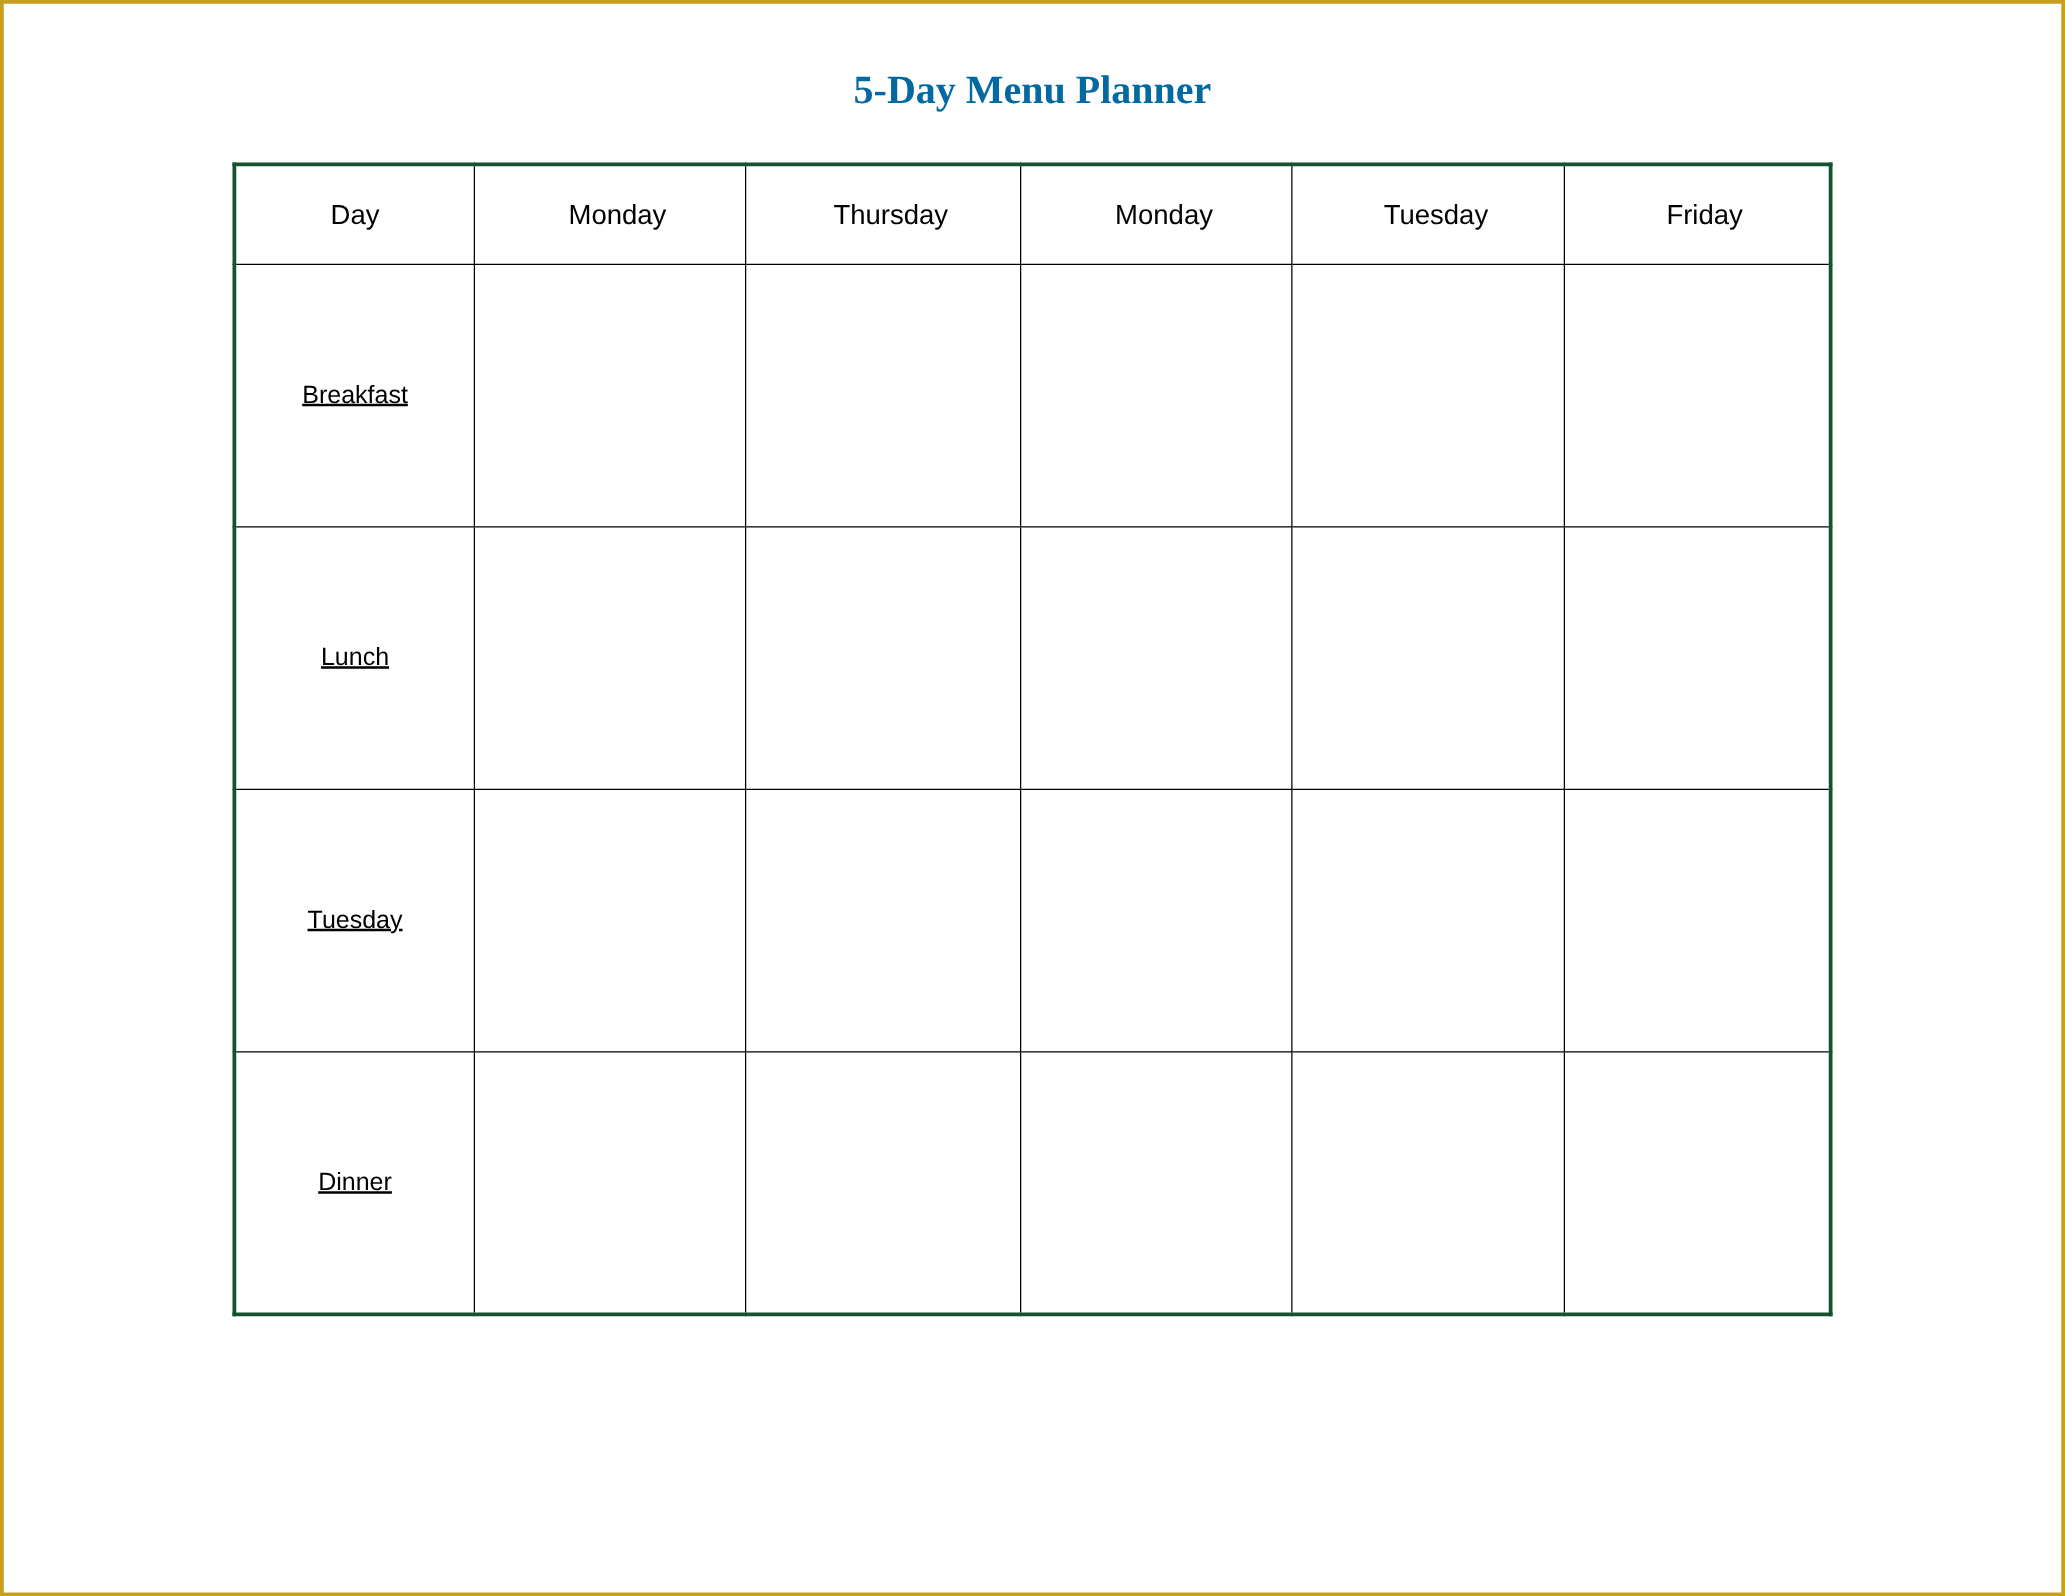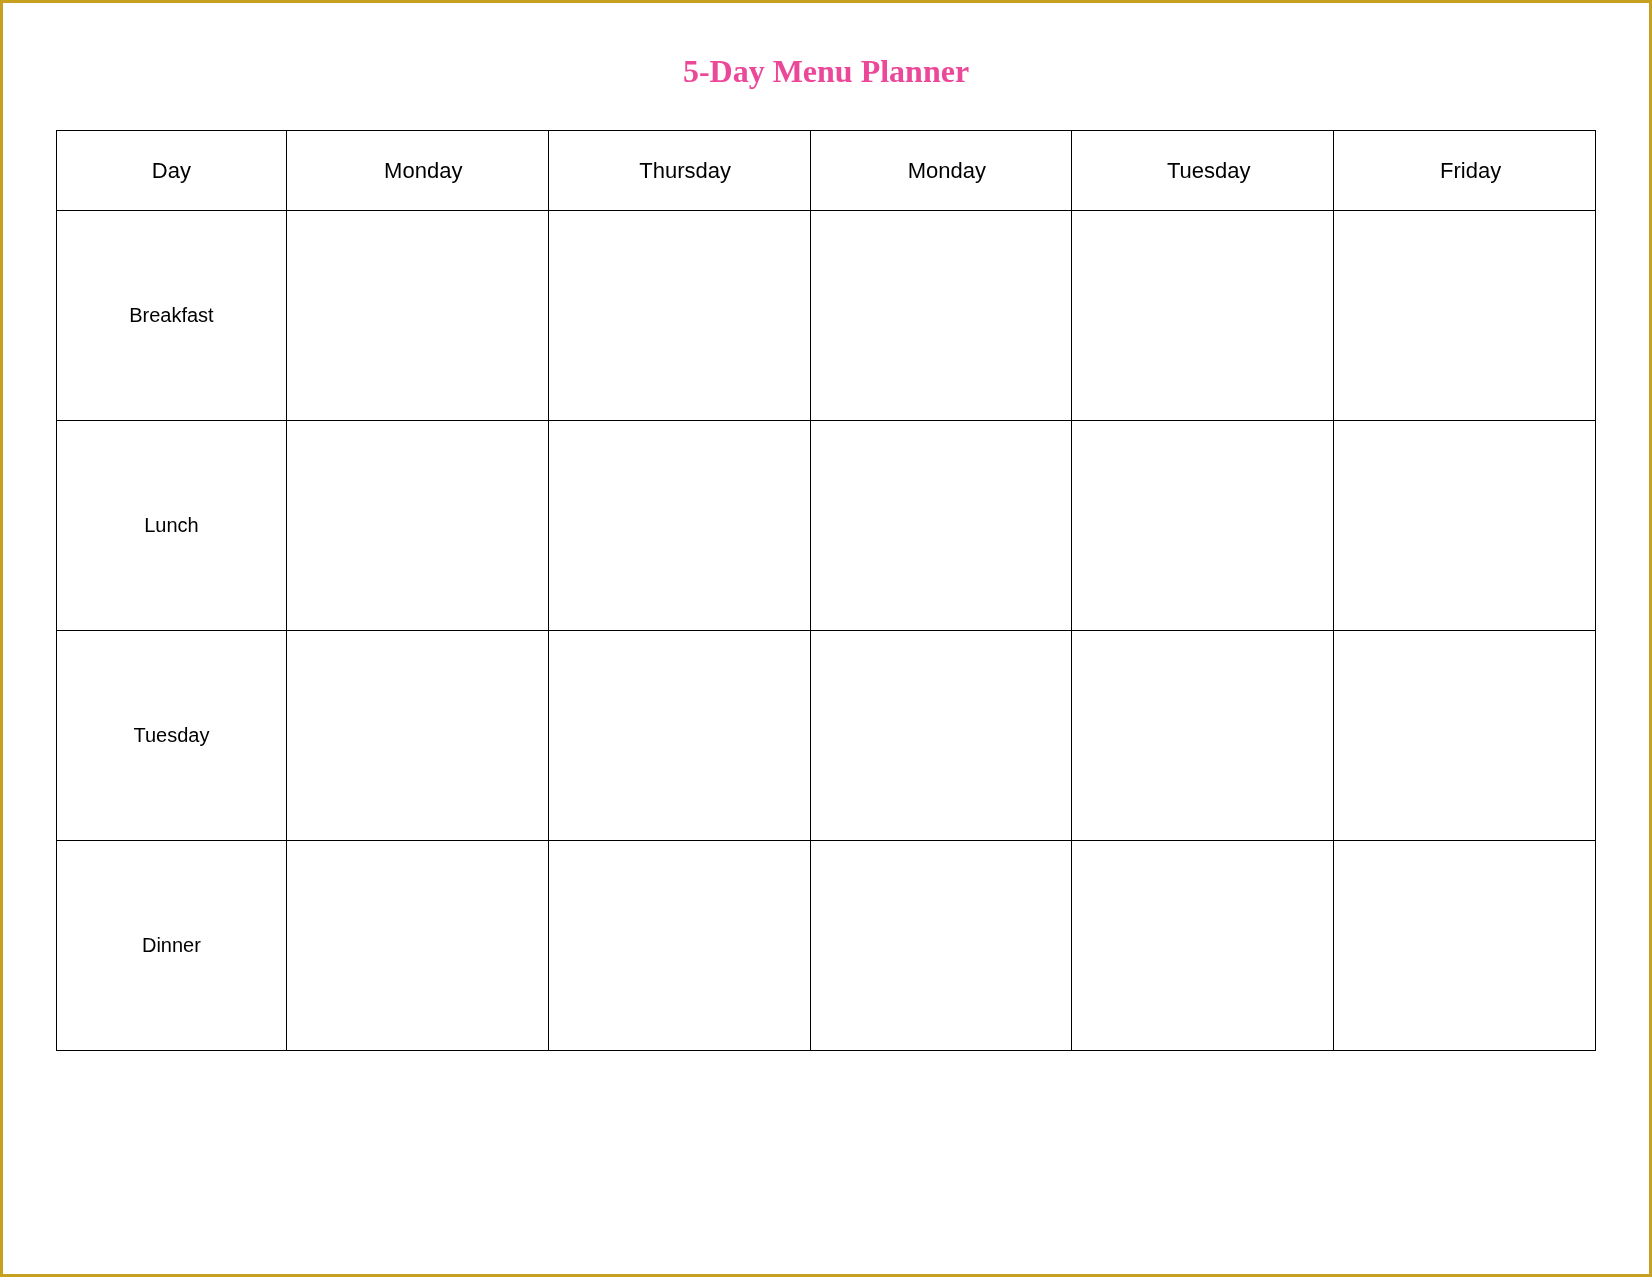--- a/index.html
+++ b/index.html
@@ -19,47 +19,48 @@
       font-family: Arial, sans-serif;
       border: 3px solid #c8a020;
     }
 
     .page-title {
       font-size: 32px;
       font-weight: bold;
       font-family: Georgia, 'Times New Roman', serif;
       margin-top: 50px;
       margin-bottom: 40px;
-      color: #ec4899;
+      color: #0369a1;
     }
 
     .planner-table {
       border-collapse: collapse;
-      width: 1540px;
-      border: 1px solid #14532d;
+      width: 1280px;
+      border: 3px solid #14532d;
     }
 
     .planner-table th,
     .planner-table td {
       border: 1.5px solid #000000;
       text-align: center;
       vertical-align: middle;
       font-size: 20px;
       font-family: Arial, sans-serif;
       color: #000000;
     }
 
     .planner-table thead tr th {
       height: 80px;
       font-weight: normal;
       font-size: 22px;
     }
 
     .planner-table tbody tr td {
       height: 210px;
+      text-decoration: underline;
     }
 
     .planner-table tbody tr td:first-child {
       font-size: 20px;
     }
 
     .planner-table thead tr th:first-child {
       width: 230px;
     }
 

